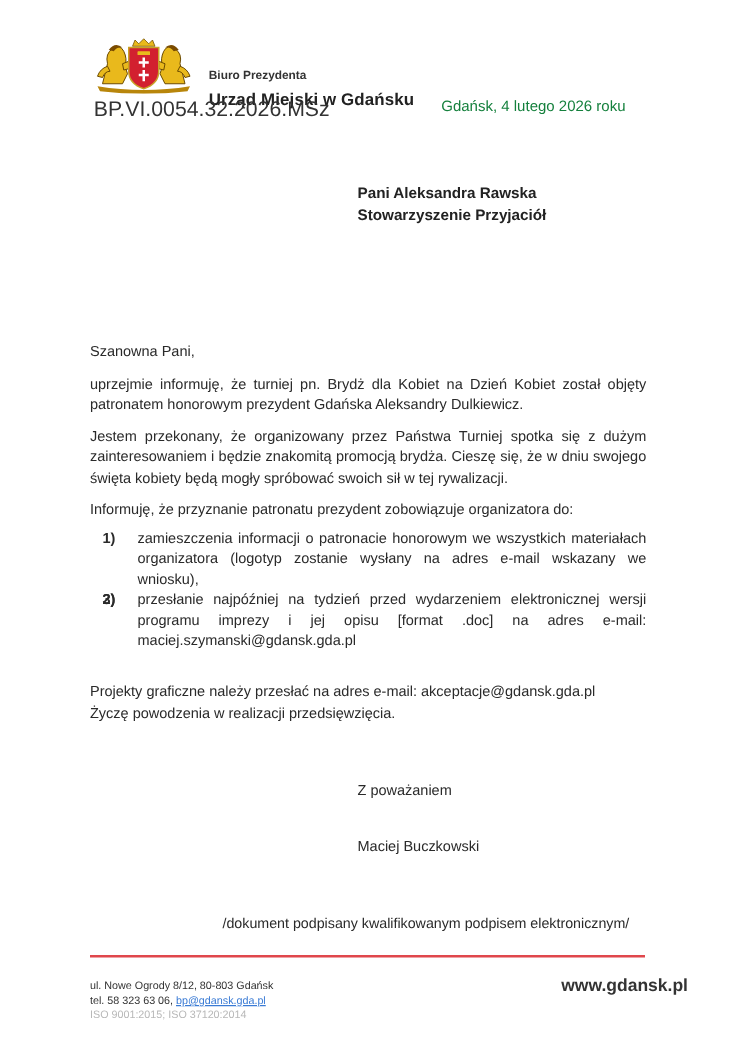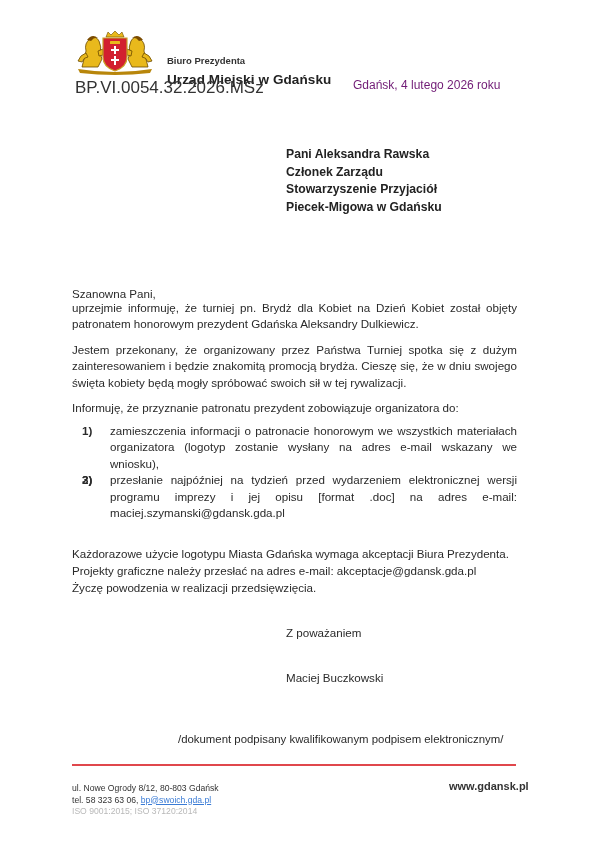--- a/index.html
+++ b/index.html
@@ -6,43 +6,43 @@
     body {
       width: 601px; height: 850px; position: relative; overflow: hidden;
       font-family: "Liberation Sans", "DejaVu Sans", sans-serif;
       color: #2a2a2a;
     }
     .abs { position: absolute; }
     .logo { left: 72px; top: 29px; width: 86px; height: 46px; }
     .org-name { left: 167px; top: 32px; font-size: 13.5px; font-weight: bold; color: #222; letter-spacing: 0.1px; margin-top: 40px; }
     .org-dept { left: 167px; top: 55px; font-size: 9.5px; font-weight: bold; color: #333; }
     .ref { left: 75px; top: 78px; font-size: 17px; color: #333; }
-    .date { left: 353px; top: 78px; font-size: 12px; color: #701a75; }
+    .date { left: 353px; top: 78px; font-size: 12px; color: #15803d; }
     .recipient { left: 286px; top: 146px; font-size: 12.2px; font-weight: bold; line-height: 17.6px; color: #222; }
     .recipient div { white-space: nowrap; }
     .body-text { left: 72px; width: 445px; font-size: 11.6px; line-height: 16.4px; color: #2a2a2a; }
     .justify { text-align: justify; text-align-last: left; }
-    .salutation { top: 274px; margin-top: 12px; }
+    .salutation { top: 274px; }
     .p1 { top: 300px; }
     .p2 { top: 342px; }
     .p3 { top: 400px; }
     .list { left: 72px; top: 423px; width: 445px; font-size: 11.6px; line-height: 16.4px; margin: 0; padding: 0; list-style: none; }
     .list li { position: relative; padding-left: 38px; text-align: justify; text-align-last: left; }
     .list li .num { position: absolute; left: 10px; top: 0; font-weight: bold; }
     .closing { top: 546px; line-height: 16.8px; }
     .closing div { white-space: nowrap; }
     .regards { left: 286px; top: 626px; font-size: 11.6px; }
     .signature { left: 286px; top: 670px; font-size: 11.6px; line-height: 16.6px; }
     .signature div { white-space: nowrap; }
     .esign { left: 178px; top: 733px; font-size: 11.4px; color: #2a2a2a; }
     .footer-line { left: 72px; top: 764px; width: 444px; height: 1.5px; background: #e0474c; }
     .footer-left { left: 72px; top: 783px; font-size: 8.6px; line-height: 11.6px; color: #333; }
     .footer-left a { color: #3a7bd5; text-decoration: underline; }
     .footer-iso { color: #b8b8b8; }
-    .footer-web { left: 449px; top: 780px; font-size: 11px; font-weight: bold; color: #333; }
+    .footer-web { left: 449px; top: 780px; font-size: 14px; font-weight: bold; color: #333; }
   </style>
 </head>
 <body>
 
 <div class="abs logo">
   <svg width="86" height="46" viewBox="0 0 86 46">
 
     <path d="M6 40 Q43 46 80 40 L78 44 Q43 48 8 44 Z" fill="#b8860b"></path>
 
     <g fill="#e9b91c" stroke="#6b4a00" stroke-width="0.8">
@@ -72,23 +72,21 @@
     </g>
   </svg>
 </div>
 <div class="abs org-name">Urząd Miejski w Gdańsku</div>
 <div class="abs org-dept">Biuro Prezydenta</div>
 <div class="abs ref">BP.VI.0054.32.2026.MSz</div>
 <div class="abs date">Gdańsk, 4 lutego 2026 roku</div>
 
 <div class="abs recipient">
   <div>Pani Aleksandra Rawska</div>
-  <div>Członek Zarządu</div>
   <div>Stowarzyszenie Przyjaciół</div>
-  <div>Piecek-Migowa w Gdańsku</div>
 </div>
 
 <div class="abs body-text salutation">Szanowna Pani,</div>
 <div class="abs body-text justify p1">uprzejmie informuję, że turniej pn. Brydż dla Kobiet na Dzień Kobiet został objęty patronatem honorowym prezydent Gdańska Aleksandry Dulkiewicz.</div>
 <div class="abs body-text justify p2">Jestem przekonany, że organizowany przez Państwa Turniej spotka się z dużym zainteresowaniem i będzie znakomitą promocją brydża. Cieszę się, że w dniu swojego święta kobiety będą mogły spróbować swoich sił w tej rywalizacji.</div>
 <div class="abs body-text p3">Informuję, że przyznanie patronatu prezydent zobowiązuje organizatora do:</div>
 
 <ol class="abs list">
   <li>
     <span class="num">1)</span>
@@ -97,32 +95,31 @@
   <li>
     <span class="num">2)</span>
   </li>
   <li>
     <span class="num">3)</span>
     <span>przesłanie najpóźniej na tydzień przed wydarzeniem elektronicznej wersji programu imprezy i jej opisu [format .doc] na adres e-mail: maciej.szymanski@gdansk.gda.pl</span>
   </li>
 </ol>
 
 <div class="abs body-text closing">
-  <div>Każdorazowe użycie logotypu Miasta Gdańska wymaga akceptacji Biura Prezydenta.</div>
   <div>Projekty graficzne należy przesłać na adres e-mail: akceptacje@gdansk.gda.pl</div>
   <div>Życzę powodzenia w realizacji przedsięwzięcia.</div>
 </div>
 
 <div class="abs regards">Z poważaniem</div>
 
 <div class="abs signature">
   <div>Maciej Buczkowski</div>
 </div>
 
 <div class="abs esign">/dokument podpisany kwalifikowanym podpisem elektronicznym/</div>
 
 <div class="abs footer-line"></div>
 <div class="abs footer-left">
   <div>ul. Nowe Ogrody 8/12, 80-803 Gdańsk</div>
-  <div><span>tel. 58 323 63 06, </span><a>bp@swoich.gda.pl</a></div>
+  <div><span>tel. 58 323 63 06, </span><a>bp@gdansk.gda.pl</a></div>
   <div class="footer-iso">ISO 9001:2015; ISO 37120:2014</div>
 </div>
 <div class="abs footer-web">www.gdansk.pl</div>
 
 </body></html>

